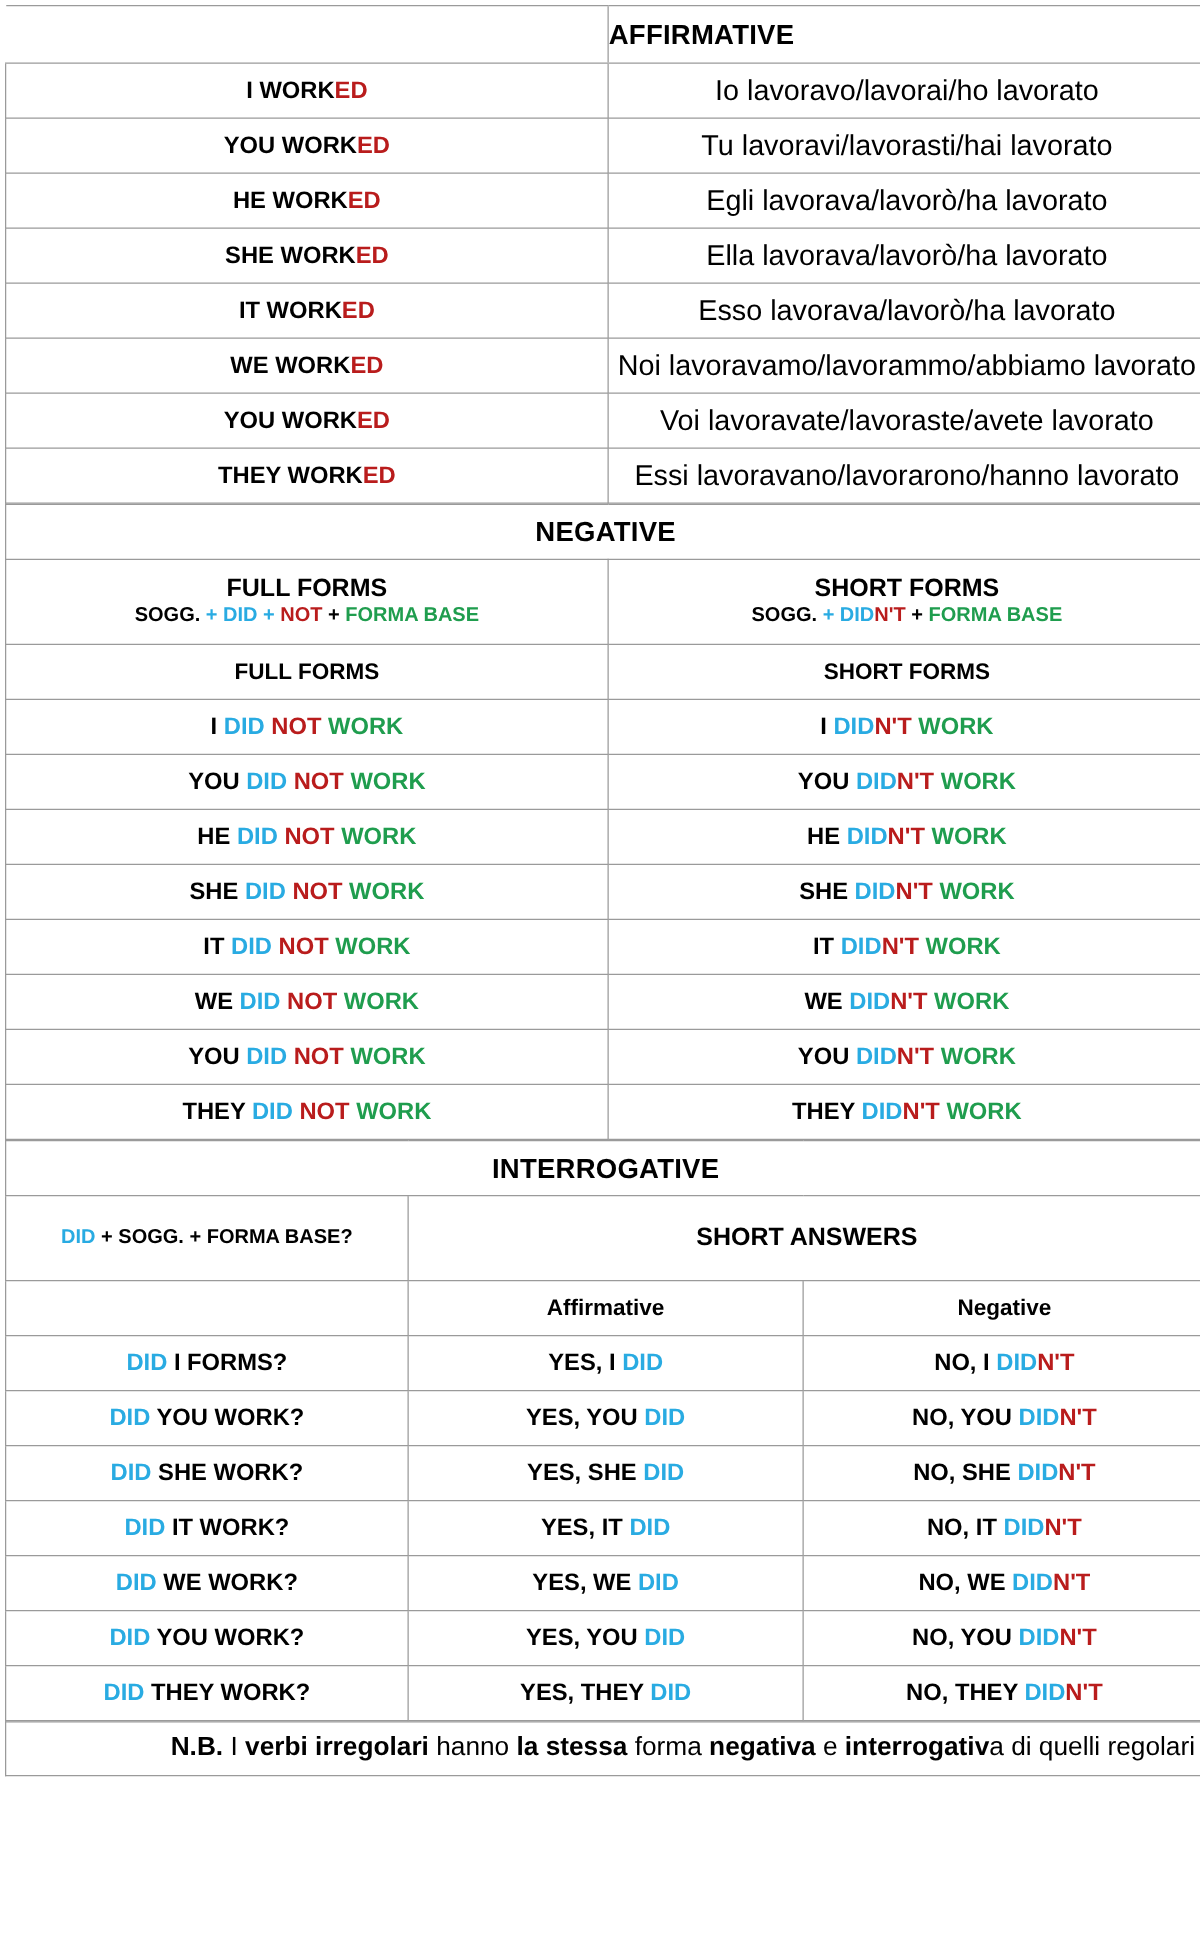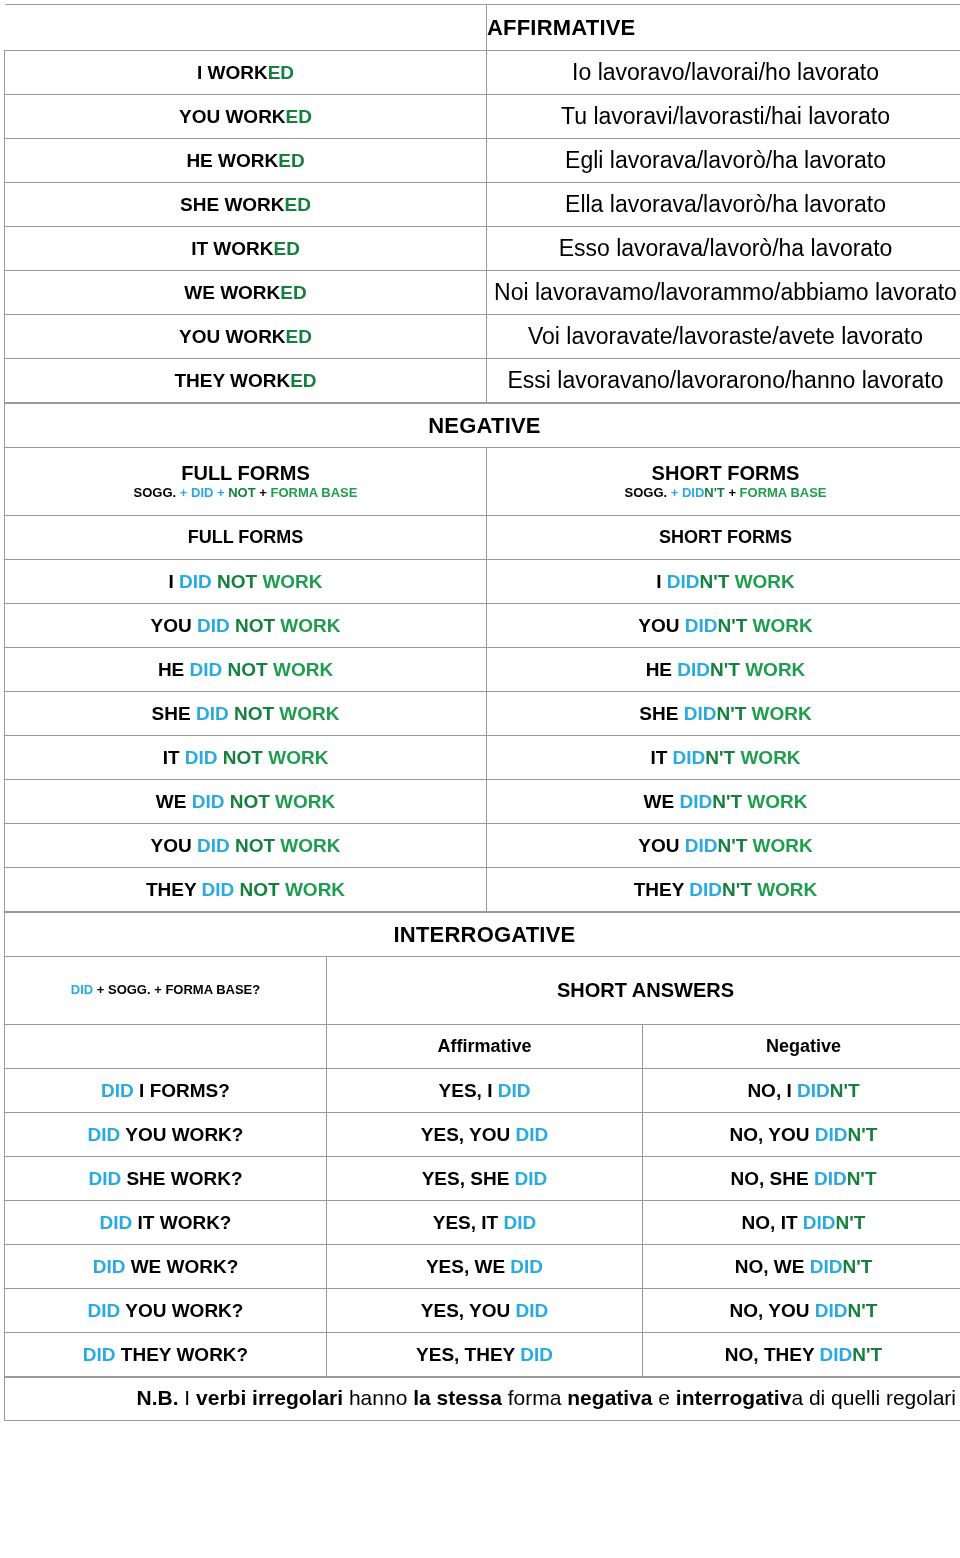--- a/index.html
+++ b/index.html
@@ -43,35 +43,35 @@
   }
   .it-text{
     font-weight:400;
     font-size:23px;
   }
   .small-head{
     font-size:18px;
     font-weight:700;
   }
   .formula{
-    font-size:13px;
+    font-size:16px;
     font-weight:700;
     line-height:1.3;
   }
   .nb{
     font-size:21px;
     text-align:right;
     line-height:1.35;
     font-weight:400;
     padding:6px 8px 8px 8px;
     height:auto;
   }
   .nb b{font-weight:700;}
   .blk{color:#000000;}
-  .red{color:#15803d;}
+  .red{color:#b91c1c;}
   .blu{color:#29ABE2;}
   .grn{color:#1F9D4E;}
   .empty-cell{border-left:none;border-right:none;}
   .row-xl{height:68px;}
   .title-row td{height:46px;}
 </style>
 </head>
 <body>
 
 <div class="sheet">

